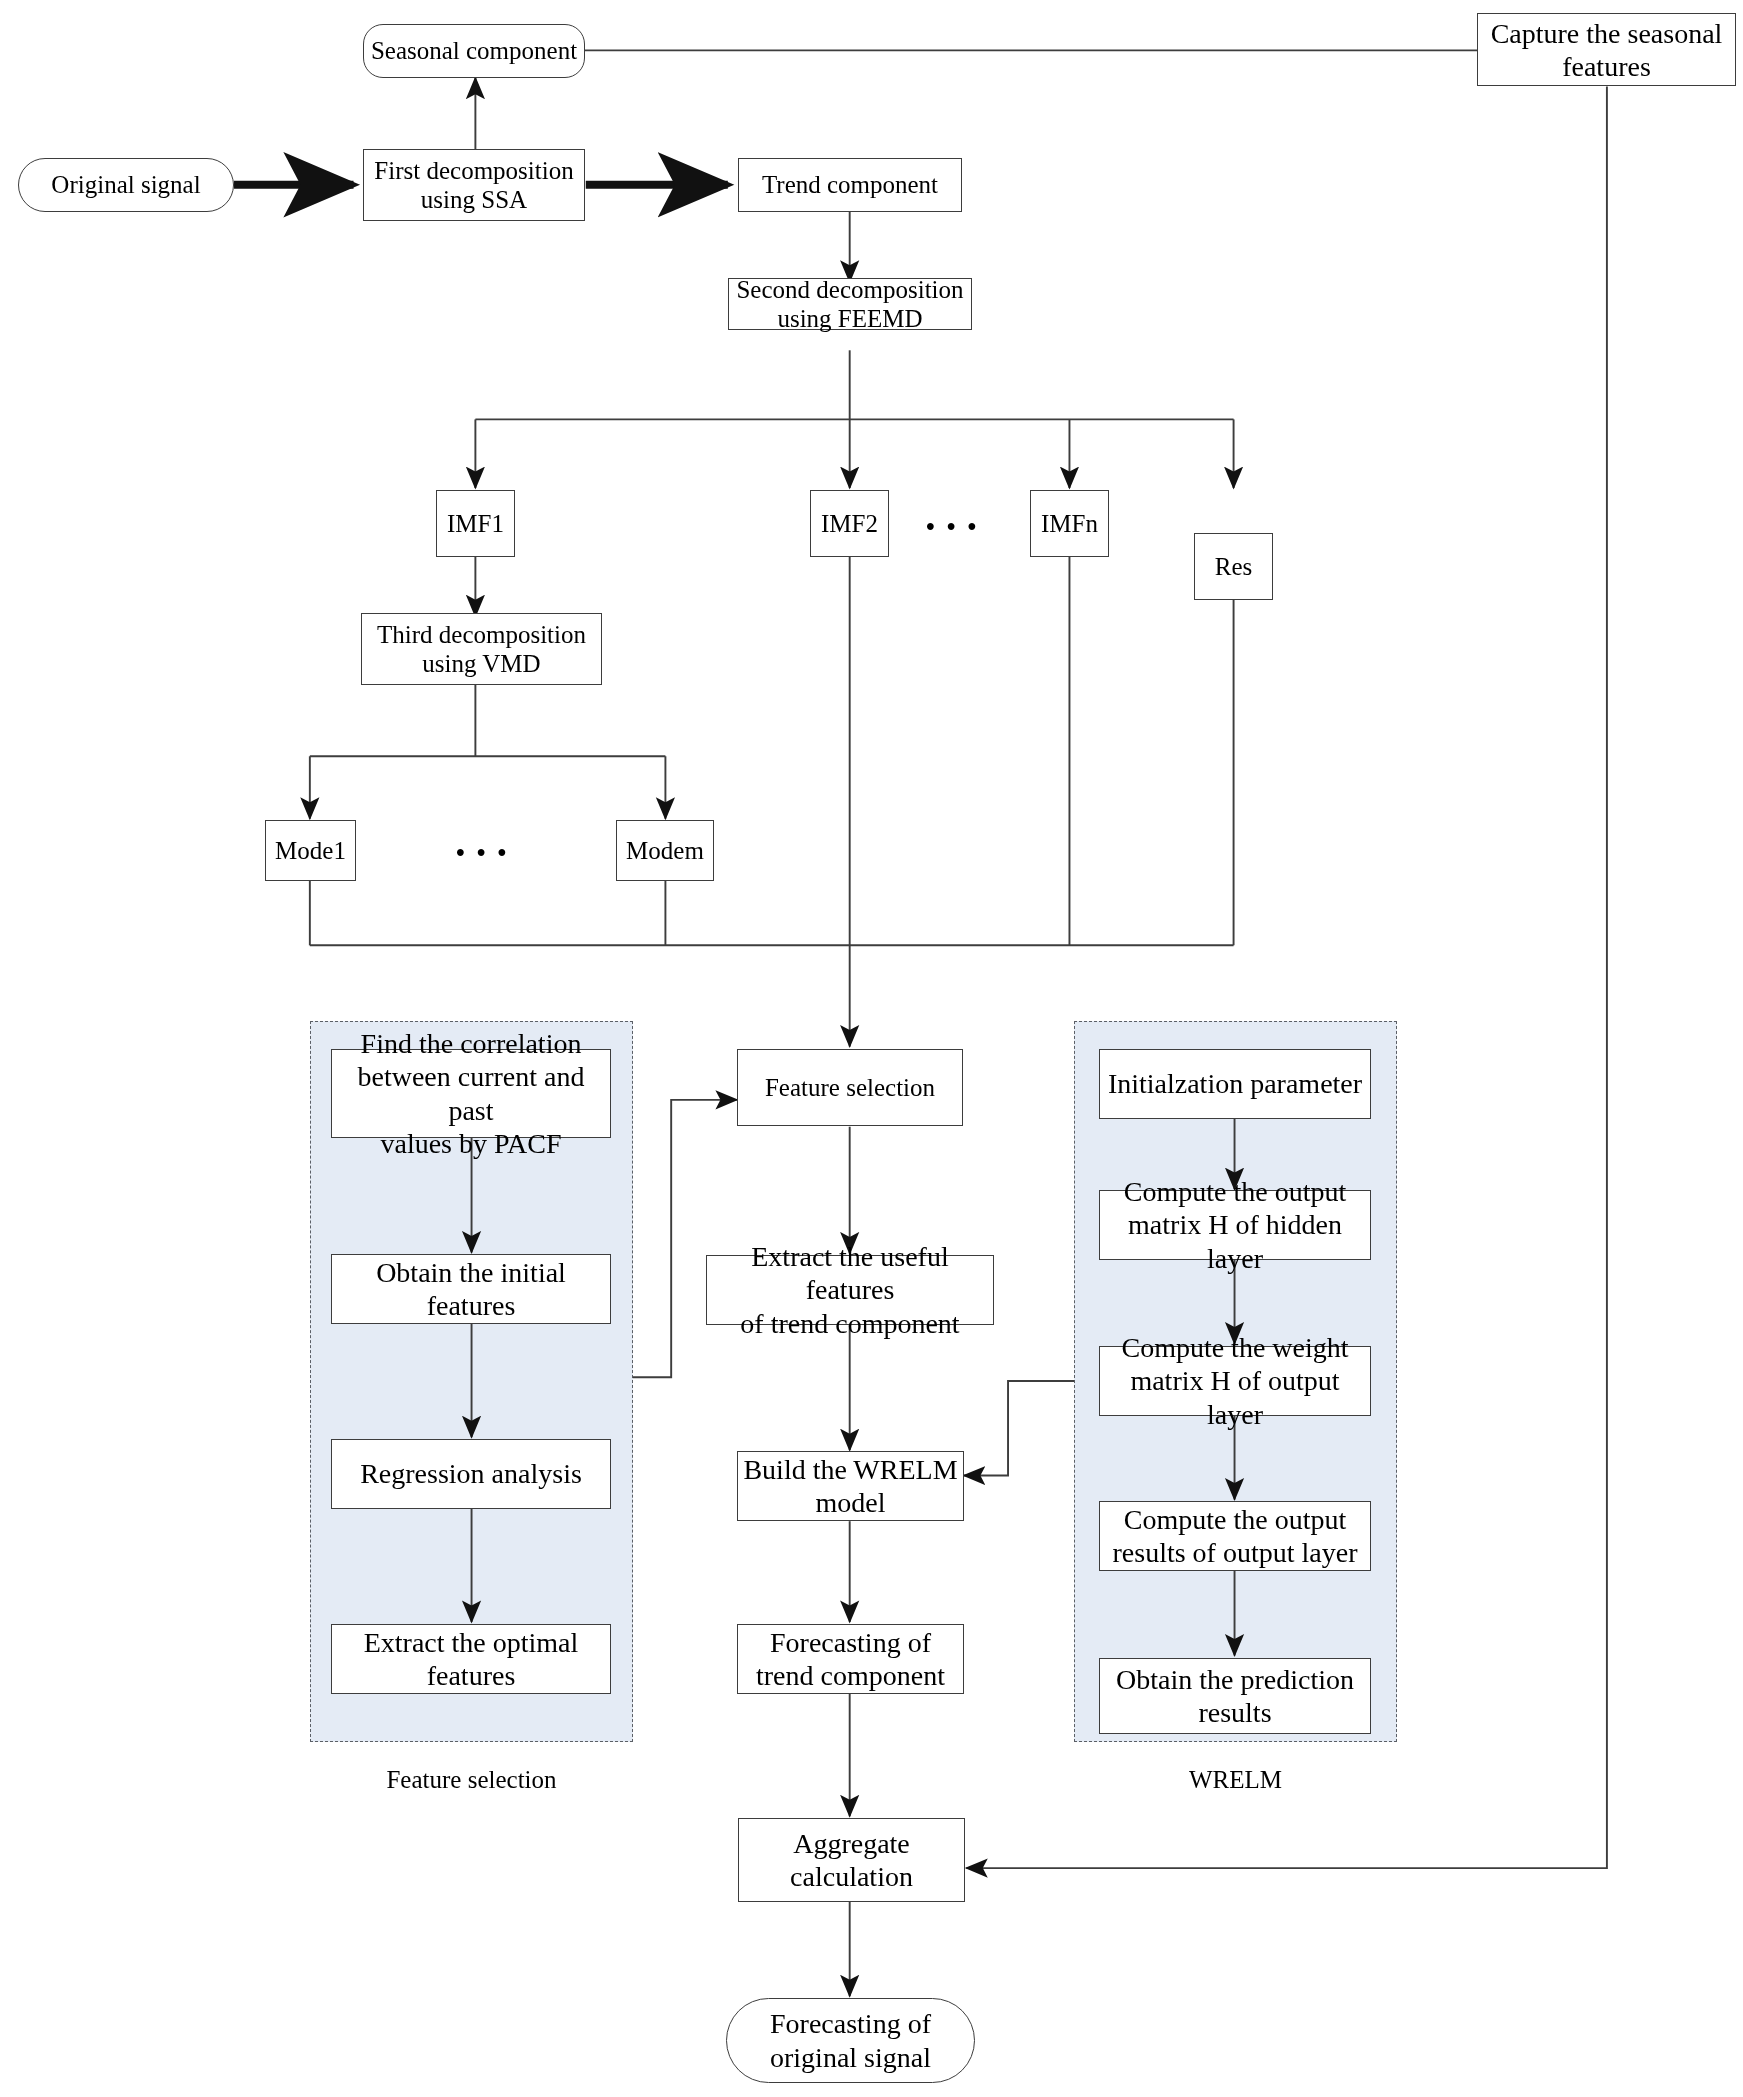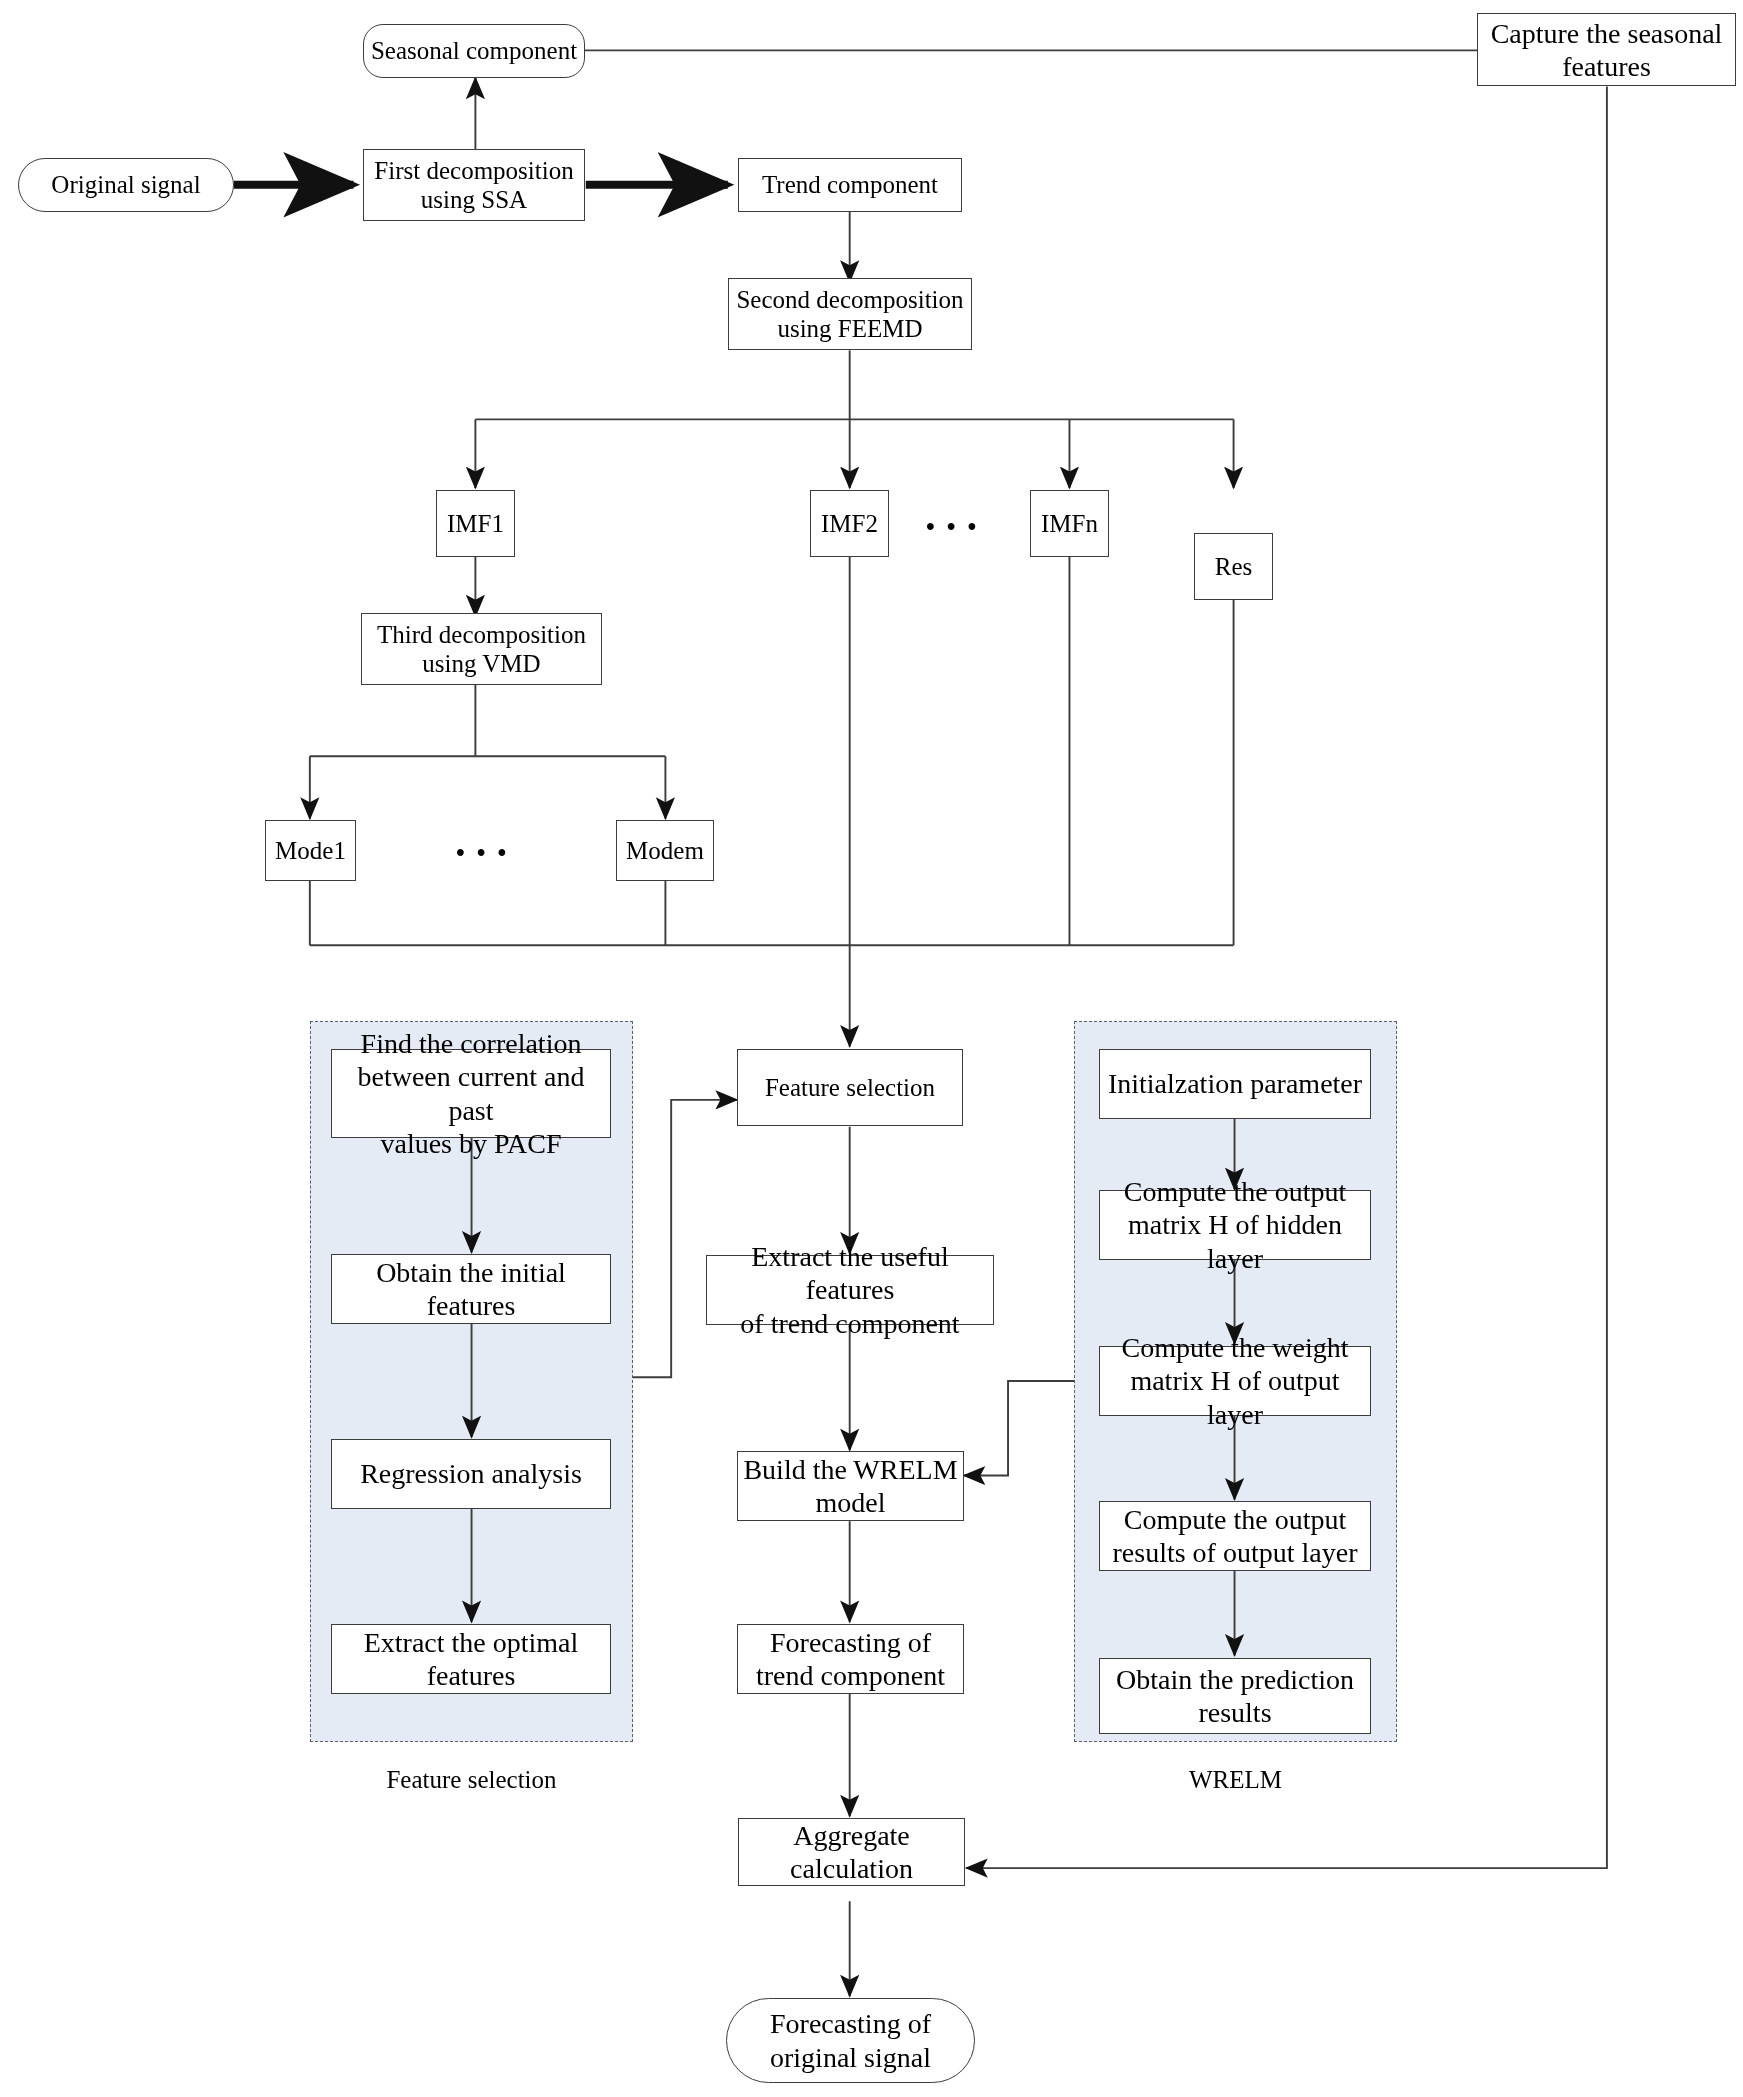--- a/index.html
+++ b/index.html
@@ -145,21 +145,21 @@
   <div class="node fs-52" style="left:363px; top:149px; width:222px; height:72px; white-space:pre-line;">First decomposition
 using SSA</div>
 
   <div class="node fs-52" style="left:363px; top:24px; width:222px; height:54px;border-radius:20px;">Seasonal component</div>
 
   <div class="node fs-52" style="left:738px; top:158px; width:224px; height:54px;">Trend component</div>
 
   <div class="node fs-50" style="left:1477px; top:13.4px; width:259px; height:73px; white-space:pre-line;">Capture the seasonal
 features</div>
 
-  <div class="node fs-52" style="left:728px; top:278px; width:244px; height:72px; white-space:pre-line;">Second decomposition
+  <div class="node fs-52" style="left:728px; top:278px; width:244px; height:52px; white-space:pre-line;">Second decomposition
 using FEEMD</div>
 
   <div class="node fs-52" style="left:436px; top:490px; width:79px; height:67px;">IMF1</div>
 
   <div class="node fs-52" style="left:810px; top:490px; width:79px; height:67px;">IMF2</div>
 
   <div class="ellipsis fs-52" style="left:926px; top:513px;">• • •</div>
 
   <div class="node fs-52" style="left:1030px; top:490px; width:79px; height:67px;">IMFn</div>
 
@@ -192,21 +192,21 @@
 
   <div class="node fs-50" style="left:706px; top:1255px; width:288px; height:70px; white-space:pre-line;">Extract the useful features
 of trend component</div>
 
   <div class="node fs-50" style="left:737px; top:1451px; width:227px; height:70px; white-space:pre-line;">Build the WRELM
 model</div>
 
   <div class="node fs-50" style="left:737px; top:1624px; width:227px; height:70px; white-space:pre-line;">Forecasting of
 trend component</div>
 
-  <div class="node fs-50" style="left:738px; top:1818px; width:227px; height:68px; white-space:pre-line;">Aggregate
+  <div class="node fs-50" style="left:738px; top:1818px; width:227px; height:84px; white-space:pre-line;">Aggregate
 calculation</div>
 
   <div class="node term fs-50" style="left:726px; top:1998px; width:249px; height:85px; white-space:pre-line;">Forecasting of
 original signal</div>
 
   <div class="node fs-50" style="left:1099px; top:1049px; width:272px; height:70px;">Initialzation parameter</div>
 
   <div class="node fs-50" style="left:1099px; top:1190px; width:272px; height:70px; white-space:pre-line;">Compute the output
 matrix H of hidden layer</div>
 

